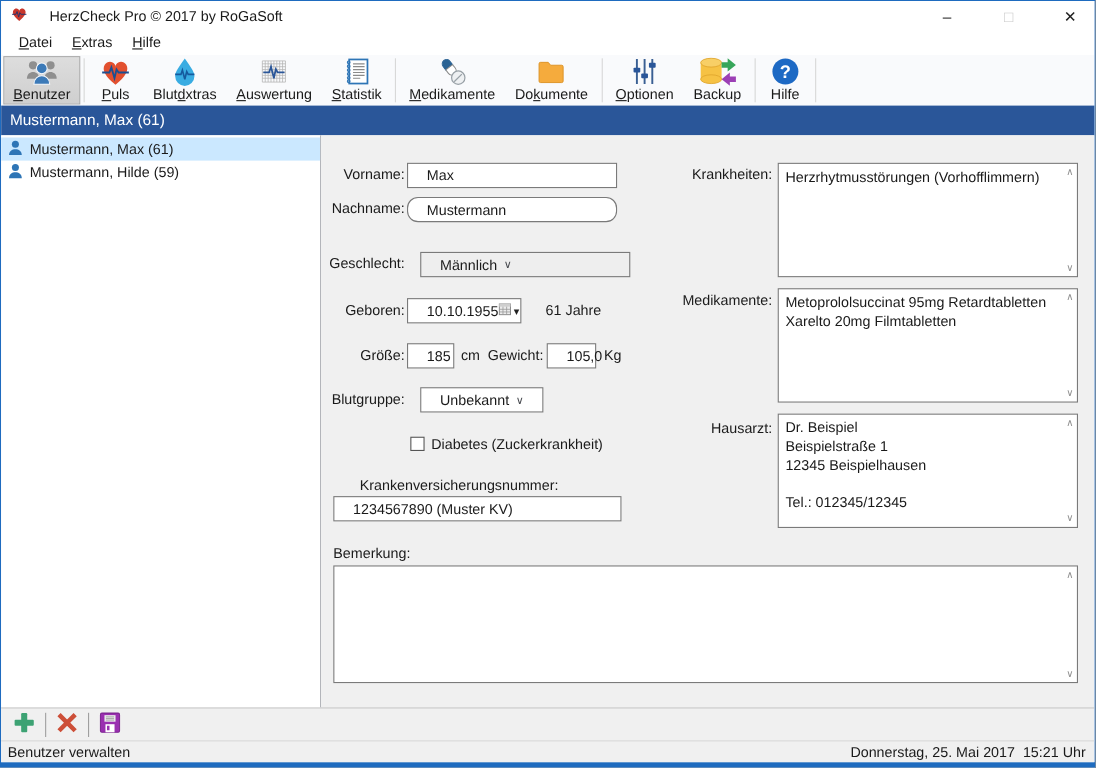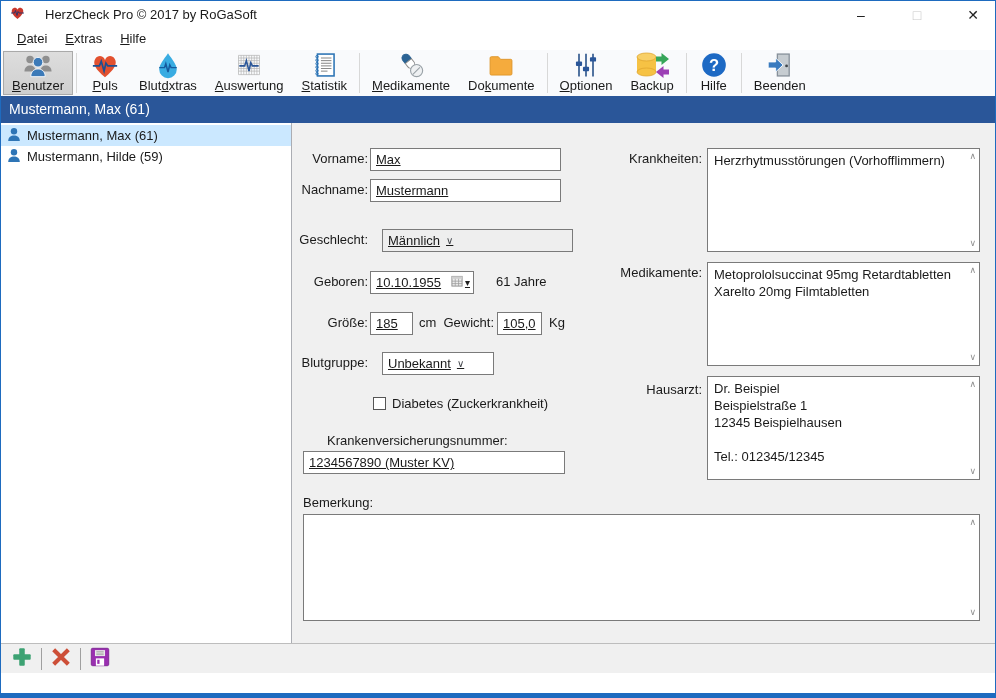--- a/index.html
+++ b/index.html
@@ -30,21 +30,21 @@
   
   .body{display:flex;height:520px;}
   .sidebar{width:291px;background:#fff;border-right:1px solid #abadb3;padding-top:2px;}
   .side-item{height:21px;display:flex;align-items:center;gap:6px;padding-left:6px;}
   .side-item.selected{background:#cbe8ff;}
   .main{position:relative;flex:1;background:#f0f0f0;}
   
   .lbl{position:absolute;white-space:nowrap;}
   .r{text-align:right;}
   .input,.combo,.datebox{position:absolute;height:23px;background:#fff;border:1px solid #7a7a7a;
-    display:flex;align-items:center;padding:0 5px;text-decoration:underline;}
+    display:flex;align-items:center;padding:0 17px;}
   .combo{justify-content:flex-start;margin-left:12px;}
   .combo.gray{background:#eeeeee;}
   .chev{font-size:10px;color:#44474c;margin-left:6px;}
   .datebox{padding-right:3px;}
   .datebox .dval{flex:1;}
   .datebox .darr{font-size:10px;color:#222;margin-left:2px;}
   .area{position:absolute;background:#fff;border:1px solid #7a7a7a;padding:3px 18px 3px 6px;
     white-space:pre-wrap;line-height:17px;overflow:hidden;}
   .scr{position:absolute;right:3px;font-size:9px;color:#8f8f8f;line-height:9px;}
   .scr.up{top:3px;} .scr.dn{bottom:3px;}
@@ -224,30 +224,20 @@
           <svg width="30" height="28" viewBox="0 0 32 32">
         <circle cx="16" cy="16" r="13.5" fill="#1d69c4"></circle>
         <text x="16" y="22.5" text-anchor="middle" font-size="19" font-weight="bold" fill="#fff" font-family="Liberation Sans, sans-serif">?</text>
       </svg>
         </span>
       <span class="tlabel"><span>Hilfe</span><span class="u"></span><span></span></span>
     </div>
 
     <div class="tsep"></div>
 
-    <div class="tbtn">
-      <span>
-          <svg width="32" height="28" viewBox="0 0 32 32">
-        <rect x="13" y="3.5" width="13.5" height="25" fill="#c6ccd1" stroke="#87909a" stroke-width="1.5"></rect>
-        <circle cx="23.5" cy="17" r="1.6" fill="#3f454a"></circle>
-        <path d="M2.5 12.5 h8.5 V8 L19.5 16 l-8.5 8 V19.5 H2.5 Z" fill="#3a7bbf" stroke="#fff" stroke-width="1"></path>
-      </svg>
-        </span>
-      <span class="tlabel"><span>Beenden</span><span class="u"></span><span></span></span>
-    </div>
   </div>
 
   <div class="pat-header">Mustermann, Max (61)</div>
 
   <div class="body">
     <div class="sidebar">
       <div class="side-item selected">
         <span><svg width="14" height="15" viewBox="0 0 14 15">
               <circle cx="7" cy="4.2" r="3.2" fill="#2e75b6"></circle>
               <path d="M1.2 14 C1.2 10.4 4 8.6 7 8.6 s5.8 1.8 5.8 5.4 Z" fill="#2e75b6"></path>
@@ -262,21 +252,21 @@
         <span>Mustermann, Hilde (59)</span>
       </div>
     </div>
 
     <div class="main">
 
       <div class="lbl r" style="left:0;top:28px;width:76px;">Vorname:</div>
       <div class="input" style="left:78px;top:25px;width:191px;">Max</div>
 
       <div class="lbl r" style="left:0;top:59px;width:76px;">Nachname:</div>
-      <div class="input" style="left:78px;top:56px;width:191px;">Mustermann</div>
+      <div class="input" style="left:78px;top:56px;width:191px;border-radius:10px;">Mustermann</div>
 
       <div class="lbl r" style="left:0;top:109px;width:76px;">Geschlecht:</div>
       <div class="combo gray" style="left:78px;top:106px;width:191px;">
         <span>Männlich</span>
         <span class="chev">∨</span>
       </div>
 
       <div class="lbl r" style="left:0;top:151px;width:76px;">Geboren:</div>
       <div class="datebox" style="left:78px;top:148px;width:104px;">
         <span class="dval">10.10.1955</span>
@@ -347,14 +337,18 @@
       <span><svg width="22" height="22" viewBox="0 0 24 24">
             <rect x="2.5" y="2.5" width="19" height="19" rx="1.5" fill="#9a2fb0" stroke="#7c2490"></rect>
             <rect x="6.5" y="4.5" width="11" height="6.5" fill="#e9e9e9"></rect>
             <path d="M8 6.2 H16 M8 7.8 H16 M8 9.4 H16" stroke="#9a9a9a" stroke-width="0.8"></path>
             <rect x="7.5" y="13.5" width="9" height="8" fill="#fff"></rect>
             <rect x="9" y="15" width="2.5" height="4.5" fill="#9a2fb0"></rect>
           </svg></span>
     </div>
   </div>
 
+  <div class="statusbar">
+    <span>Benutzer verwalten</span>
+    <span>Donnerstag, 25. Mai 2017  15:21 Uhr</span>
+  </div>
 
 </div>
 
 </body></html>

